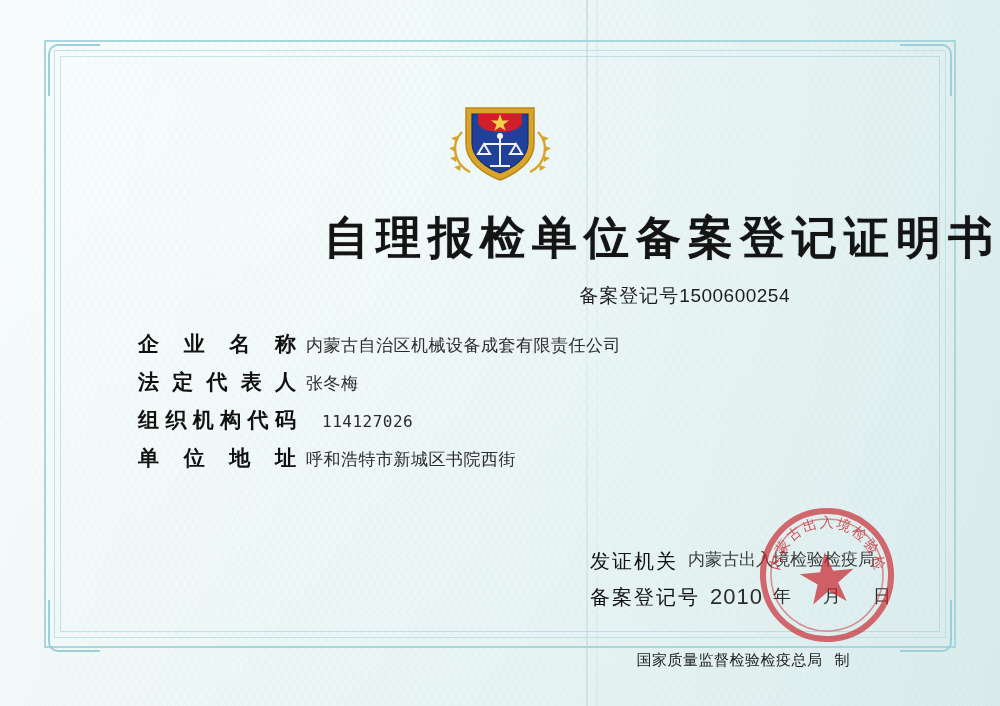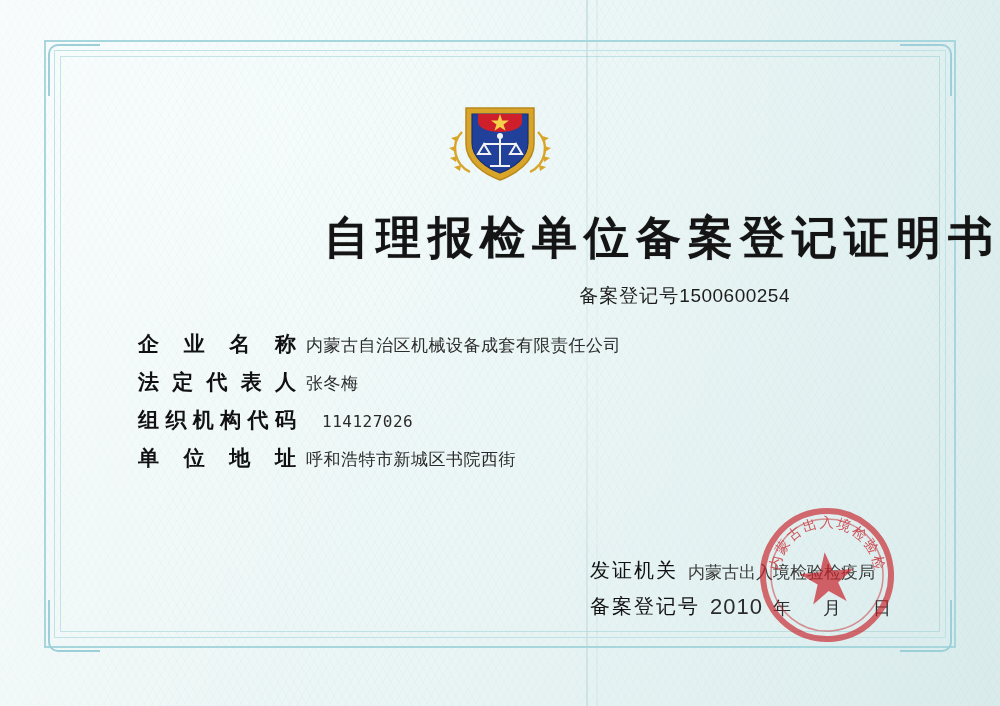--- a/index.html
+++ b/index.html
@@ -160,21 +160,21 @@
 
   
   .issue-block {
     position: absolute;
     left: 590px;
     top: 548px;
     width: 330px;
   }
   .issue-row {
     display: flex;
-    align-items: flex-end;
+    align-items: flex-start;
     height: 36px;
     white-space: nowrap;
   }
   .issue-label {
     font-family: "DejaVu Sans", "Liberation Sans", sans-serif;
     font-size: 20px;
     color: #111;
     letter-spacing: 2px;
     margin-right: 10px;
   }
@@ -349,14 +349,17 @@
         <circle cx="75" cy="73" r="56" fill="none" stroke="#c8232c" stroke-width="1.6" opacity="0.6"></circle>
         <polygon fill="#c8232c" opacity="0.9" points="75,50 81.5,69.5 102,69.5 85.3,81.5 91.8,101 75,89 58.2,101 64.7,81.5 48,69.5 68.5,69.5"></polygon>
         <path id="sealArc" d="M 27 73 A 48 48 0 0 1 123 73" fill="none"></path>
         <text font-family="'DejaVu Sans','Liberation Sans',sans-serif" font-size="14" fill="#c8232c" letter-spacing="2">
           <textPath href="#sealArc" startOffset="6%">内蒙古出入境检验检疫局</textPath>
         </text>
       </g>
     </svg>
   </div>
 
+  <div class="footer">
+    <span>国家质量监督检验检疫总局</span><span class="suffix">制</span>
+  </div>
 
 </div>
 
 </body></html>

